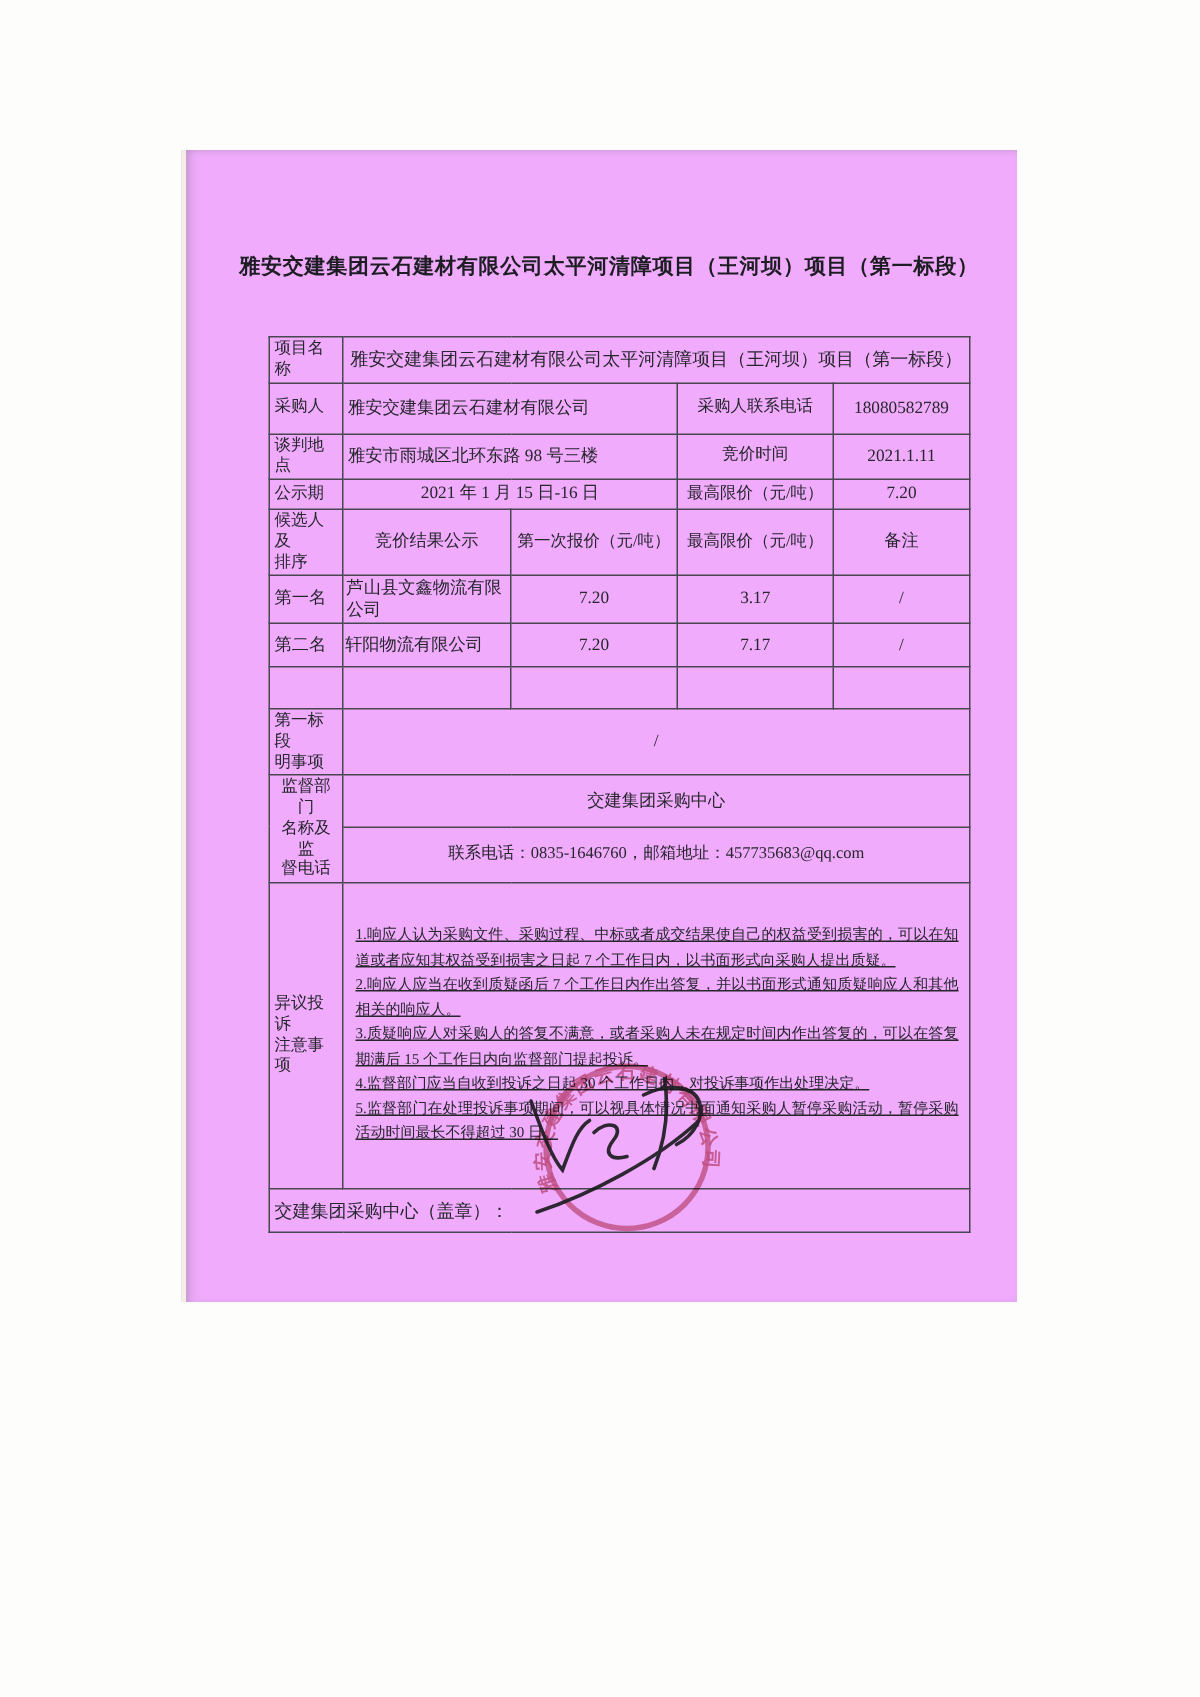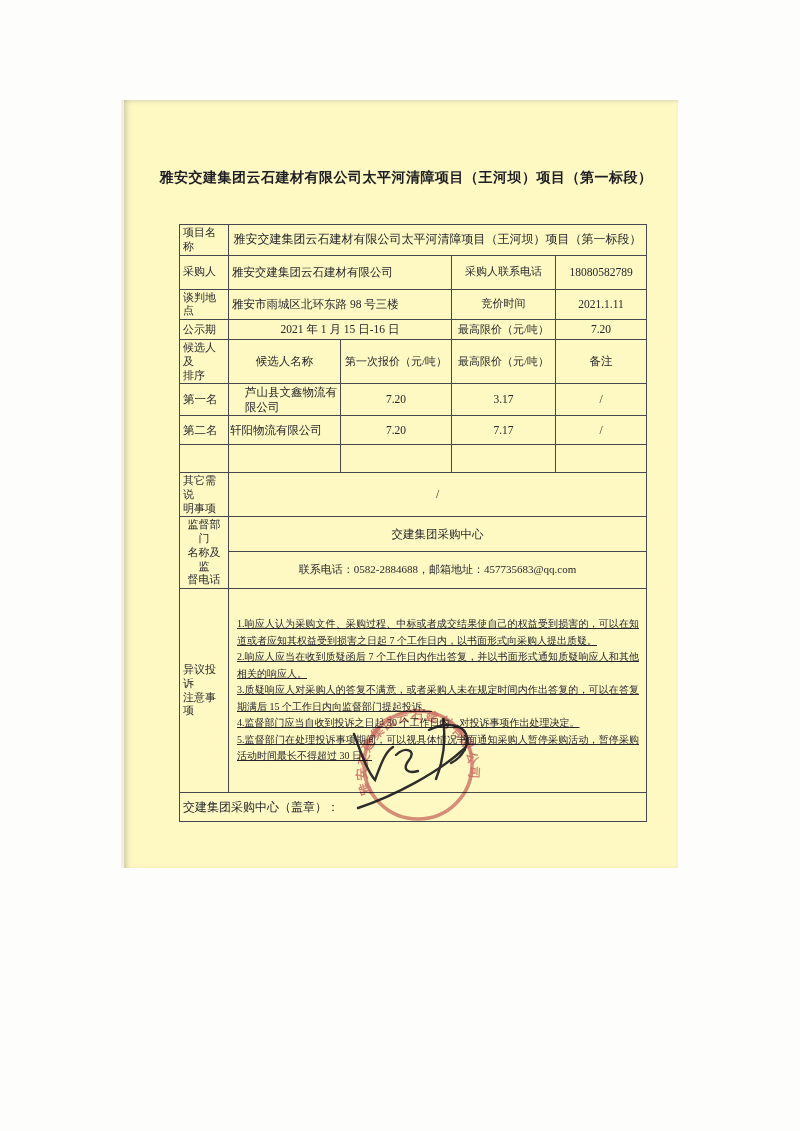--- a/index.html
+++ b/index.html
@@ -8,21 +8,21 @@
     background:#fdfdfc;
     position:relative;
     overflow:hidden;
     font-family:"Liberation Serif","DejaVu Serif",serif;
     color:#26262c;
   }
   .sheet {
     position:absolute;
     left:121px; top:100px;
     width:557px; height:768px;
-    background:#fef9c3;
+    background:#f0abfc;
     border-left:3px solid #f3f0e3;
     box-shadow: inset 5px 0 7px -4px rgba(110,112,125,.45), inset 0 3px 5px -3px rgba(140,140,150,.35);
   }
   .title {
     position:absolute;
     left:30px; right:20px;
     text-align:center;
     font-size:14px;
     font-weight:bold;
     color:#1d1d23;
@@ -99,59 +99,59 @@
       </tr>
       <tr style="height:20px">
         <td class="lbl small">公示期</td>
         <td class="ctr" colspan="2">2021 年 1 月 15 日-16 日</td>
         <td class="ctr small">最高限价（元/吨）</td>
         <td class="ctr">7.20</td>
       </tr>
       <tr style="height:28px">
         <td class="lbl small ml">候选人及
 排序</td>
-        <td class="ctr">候选人名称</td>
+        <td class="ctr">竞价结果公示</td>
         <td class="ctr small">第一次报价（元/吨）</td>
         <td class="ctr small">最高限价（元/吨）</td>
         <td class="ctr">备注</td>
       </tr>
       <tr style="height:26px">
         <td class="lbl">第一名</td>
-        <td class="lbl" style="padding-left:16px">芦山县文鑫物流有限公司</td>
+        <td class="lbl" style="padding-left:2px">芦山县文鑫物流有限公司</td>
         <td class="ctr">7.20</td>
         <td class="ctr">3.17</td>
         <td class="ctr">/</td>
       </tr>
       <tr style="height:29px">
         <td class="lbl">第二名</td>
         <td class="lbl" style="padding-left:1px">轩阳物流有限公司</td>
         <td class="ctr">7.20</td>
         <td class="ctr">7.17</td>
         <td class="ctr">/</td>
       </tr>
       <tr style="height:28px">
         <td></td>
         <td></td>
         <td></td>
         <td></td>
         <td></td>
       </tr>
       <tr style="height:31px">
-        <td class="lbl small ml">其它需说
+        <td class="lbl small ml">第一标段
 明事项</td>
         <td class="ctr" colspan="4">/</td>
       </tr>
       <tr style="height:28px">
         <td class="ctr small ml" rowspan="2">监督部门
 名称及监
 督电话</td>
         <td class="ctr" colspan="4">交建集团采购中心</td>
       </tr>
       <tr style="height:30px">
-        <td class="ctr small" colspan="4">联系电话：0582-2884688，邮箱地址：457735683@qq.com</td>
+        <td class="ctr small" colspan="4">联系电话：0835-1646760，邮箱地址：457735683@qq.com</td>
       </tr>
       <tr style="height:204px">
         <td class="lbl small ml">异议投诉
 注意事项</td>
         <td colspan="4">
           <div class="notice">
             <p>1.响应人认为采购文件、采购过程、中标或者成交结果使自己的权益受到损害的，可以在知道或者应知其权益受到损害之日起 7 个工作日内，以书面形式向采购人提出质疑。</p>
             <p>2.响应人应当在收到质疑函后 7 个工作日内作出答复，并以书面形式通知质疑响应人和其他相关的响应人。</p>
             <p>3.质疑响应人对采购人的答复不满意，或者采购人未在规定时间内作出答复的，可以在答复期满后 15 个工作日内向监督部门提起投诉。</p>
             <p>4.监督部门应当自收到投诉之日起 30 个工作日内，对投诉事项作出处理决定。</p>

